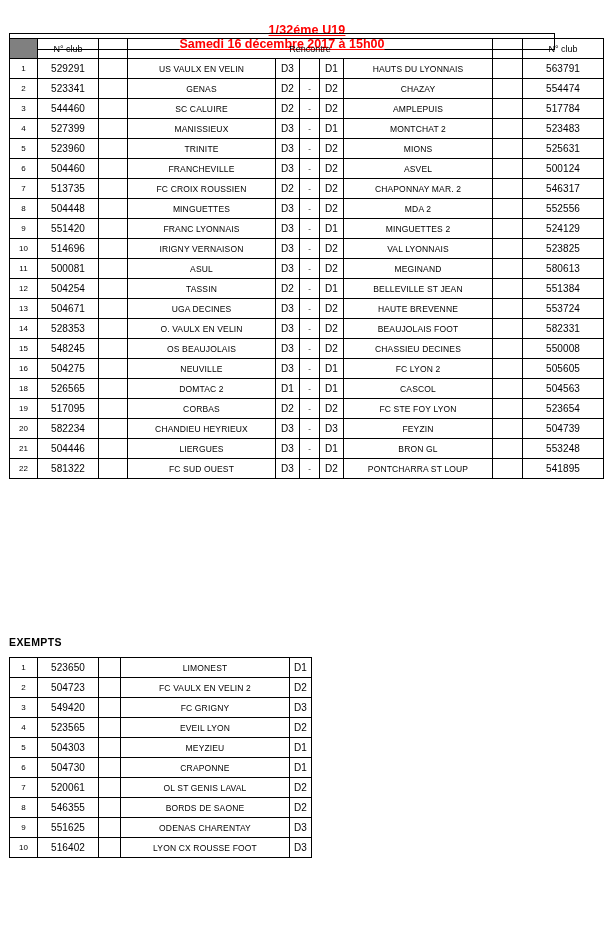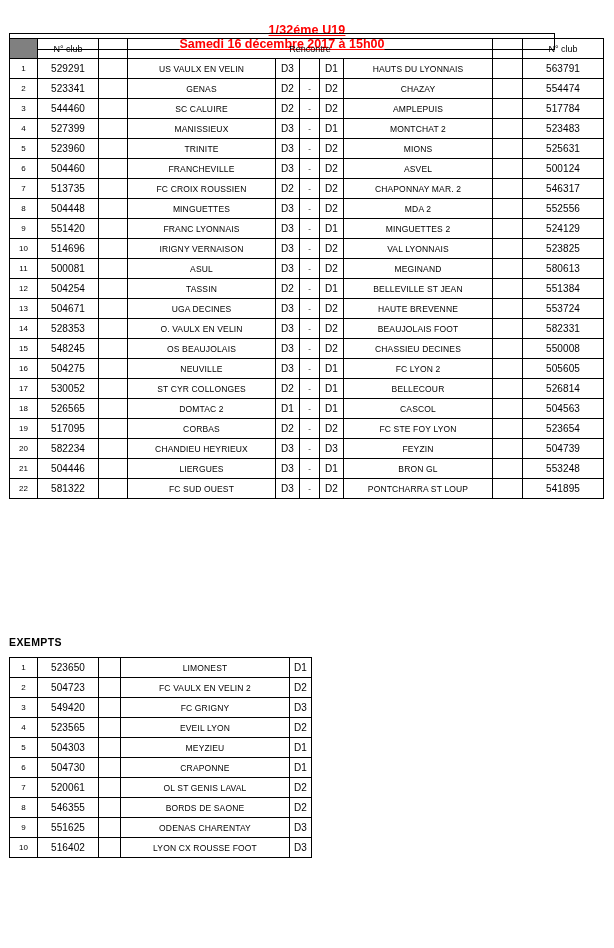--- a/index.html
+++ b/index.html
@@ -341,32 +341,20 @@
             <td class="blank"></td>
             <td class="team">NEUVILLE</td>
             <td class="div">D3</td>
             <td class="dash">-</td>
             <td class="div">D1</td>
             <td class="team">FC LYON 2</td>
             <td class="blank"></td>
             <td class="club">505605</td>
           </tr>
           <tr>
-            <td class="nb">17</td>
-            <td class="club">530052</td>
-            <td class="blank"></td>
-            <td class="team">ST CYR COLLONGES</td>
-            <td class="div">D2</td>
-            <td class="dash">-</td>
-            <td class="div">D1</td>
-            <td class="team">BELLECOUR</td>
-            <td class="blank"></td>
-            <td class="club">526814</td>
-          </tr>
-          <tr>
             <td class="nb">18</td>
             <td class="club">526565</td>
             <td class="blank"></td>
             <td class="team">DOMTAC 2</td>
             <td class="div">D1</td>
             <td class="dash">-</td>
             <td class="div">D1</td>
             <td class="team">CASCOL</td>
             <td class="blank"></td>
             <td class="club">504563</td>

